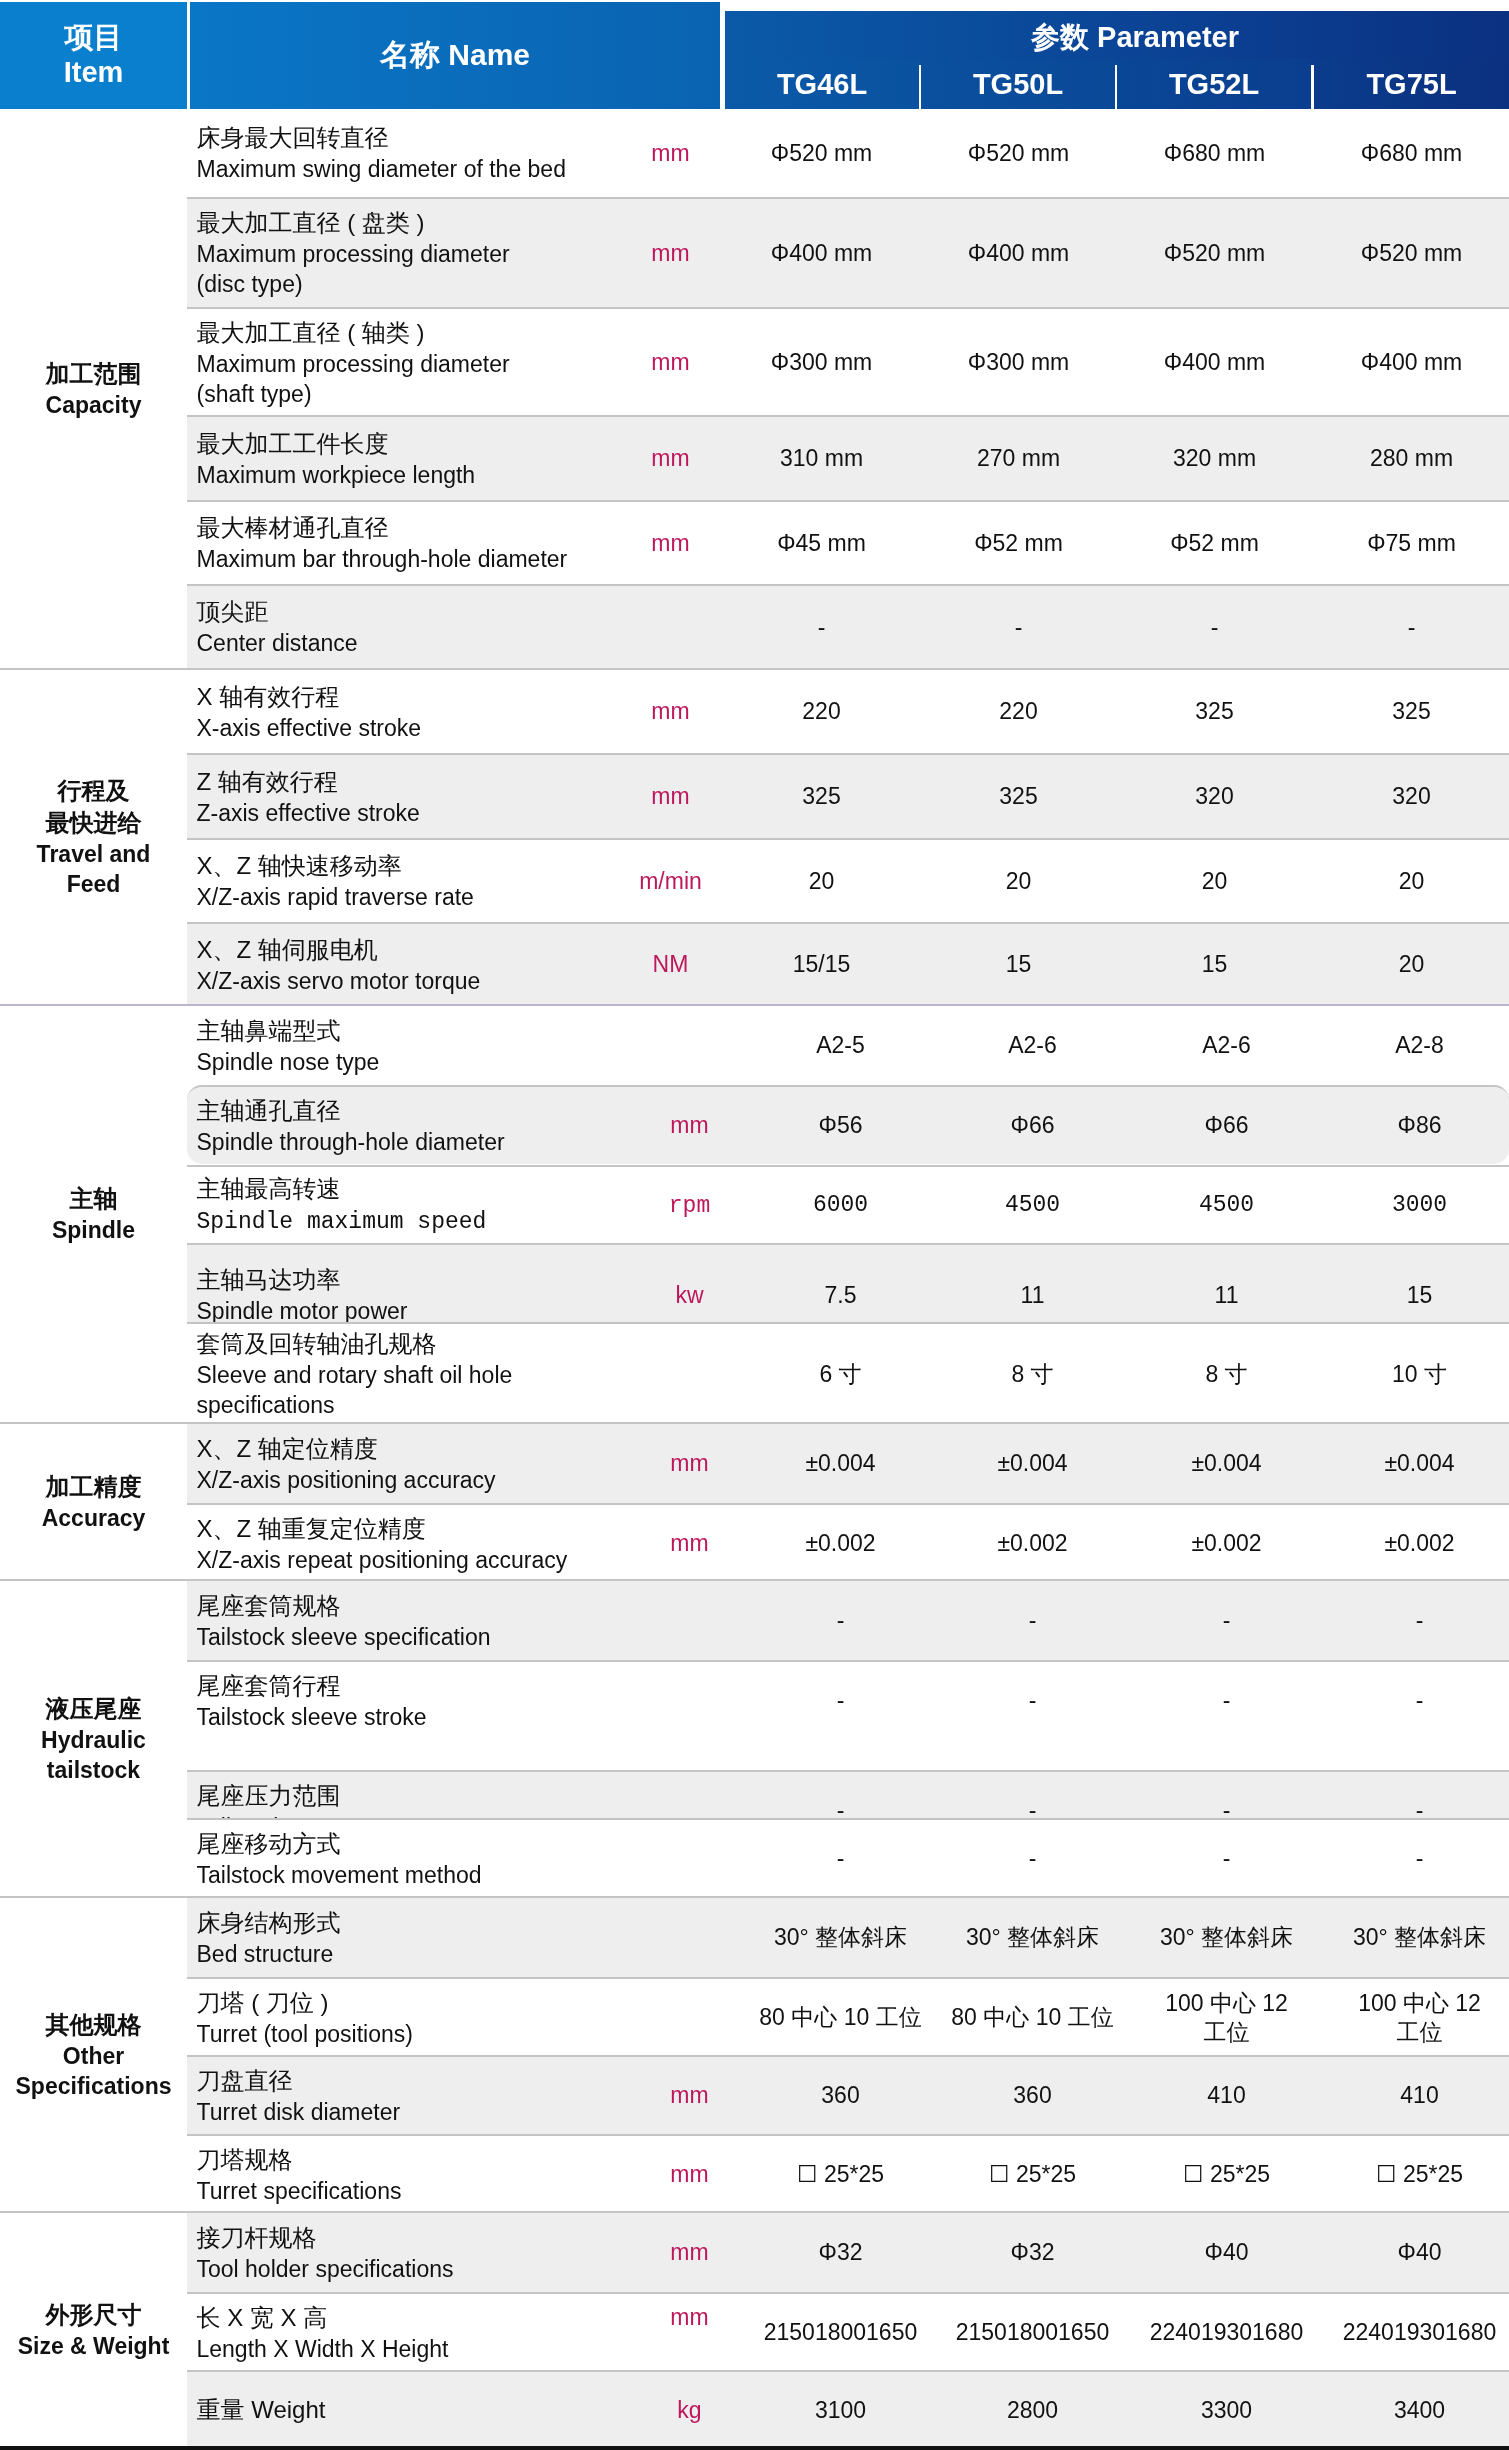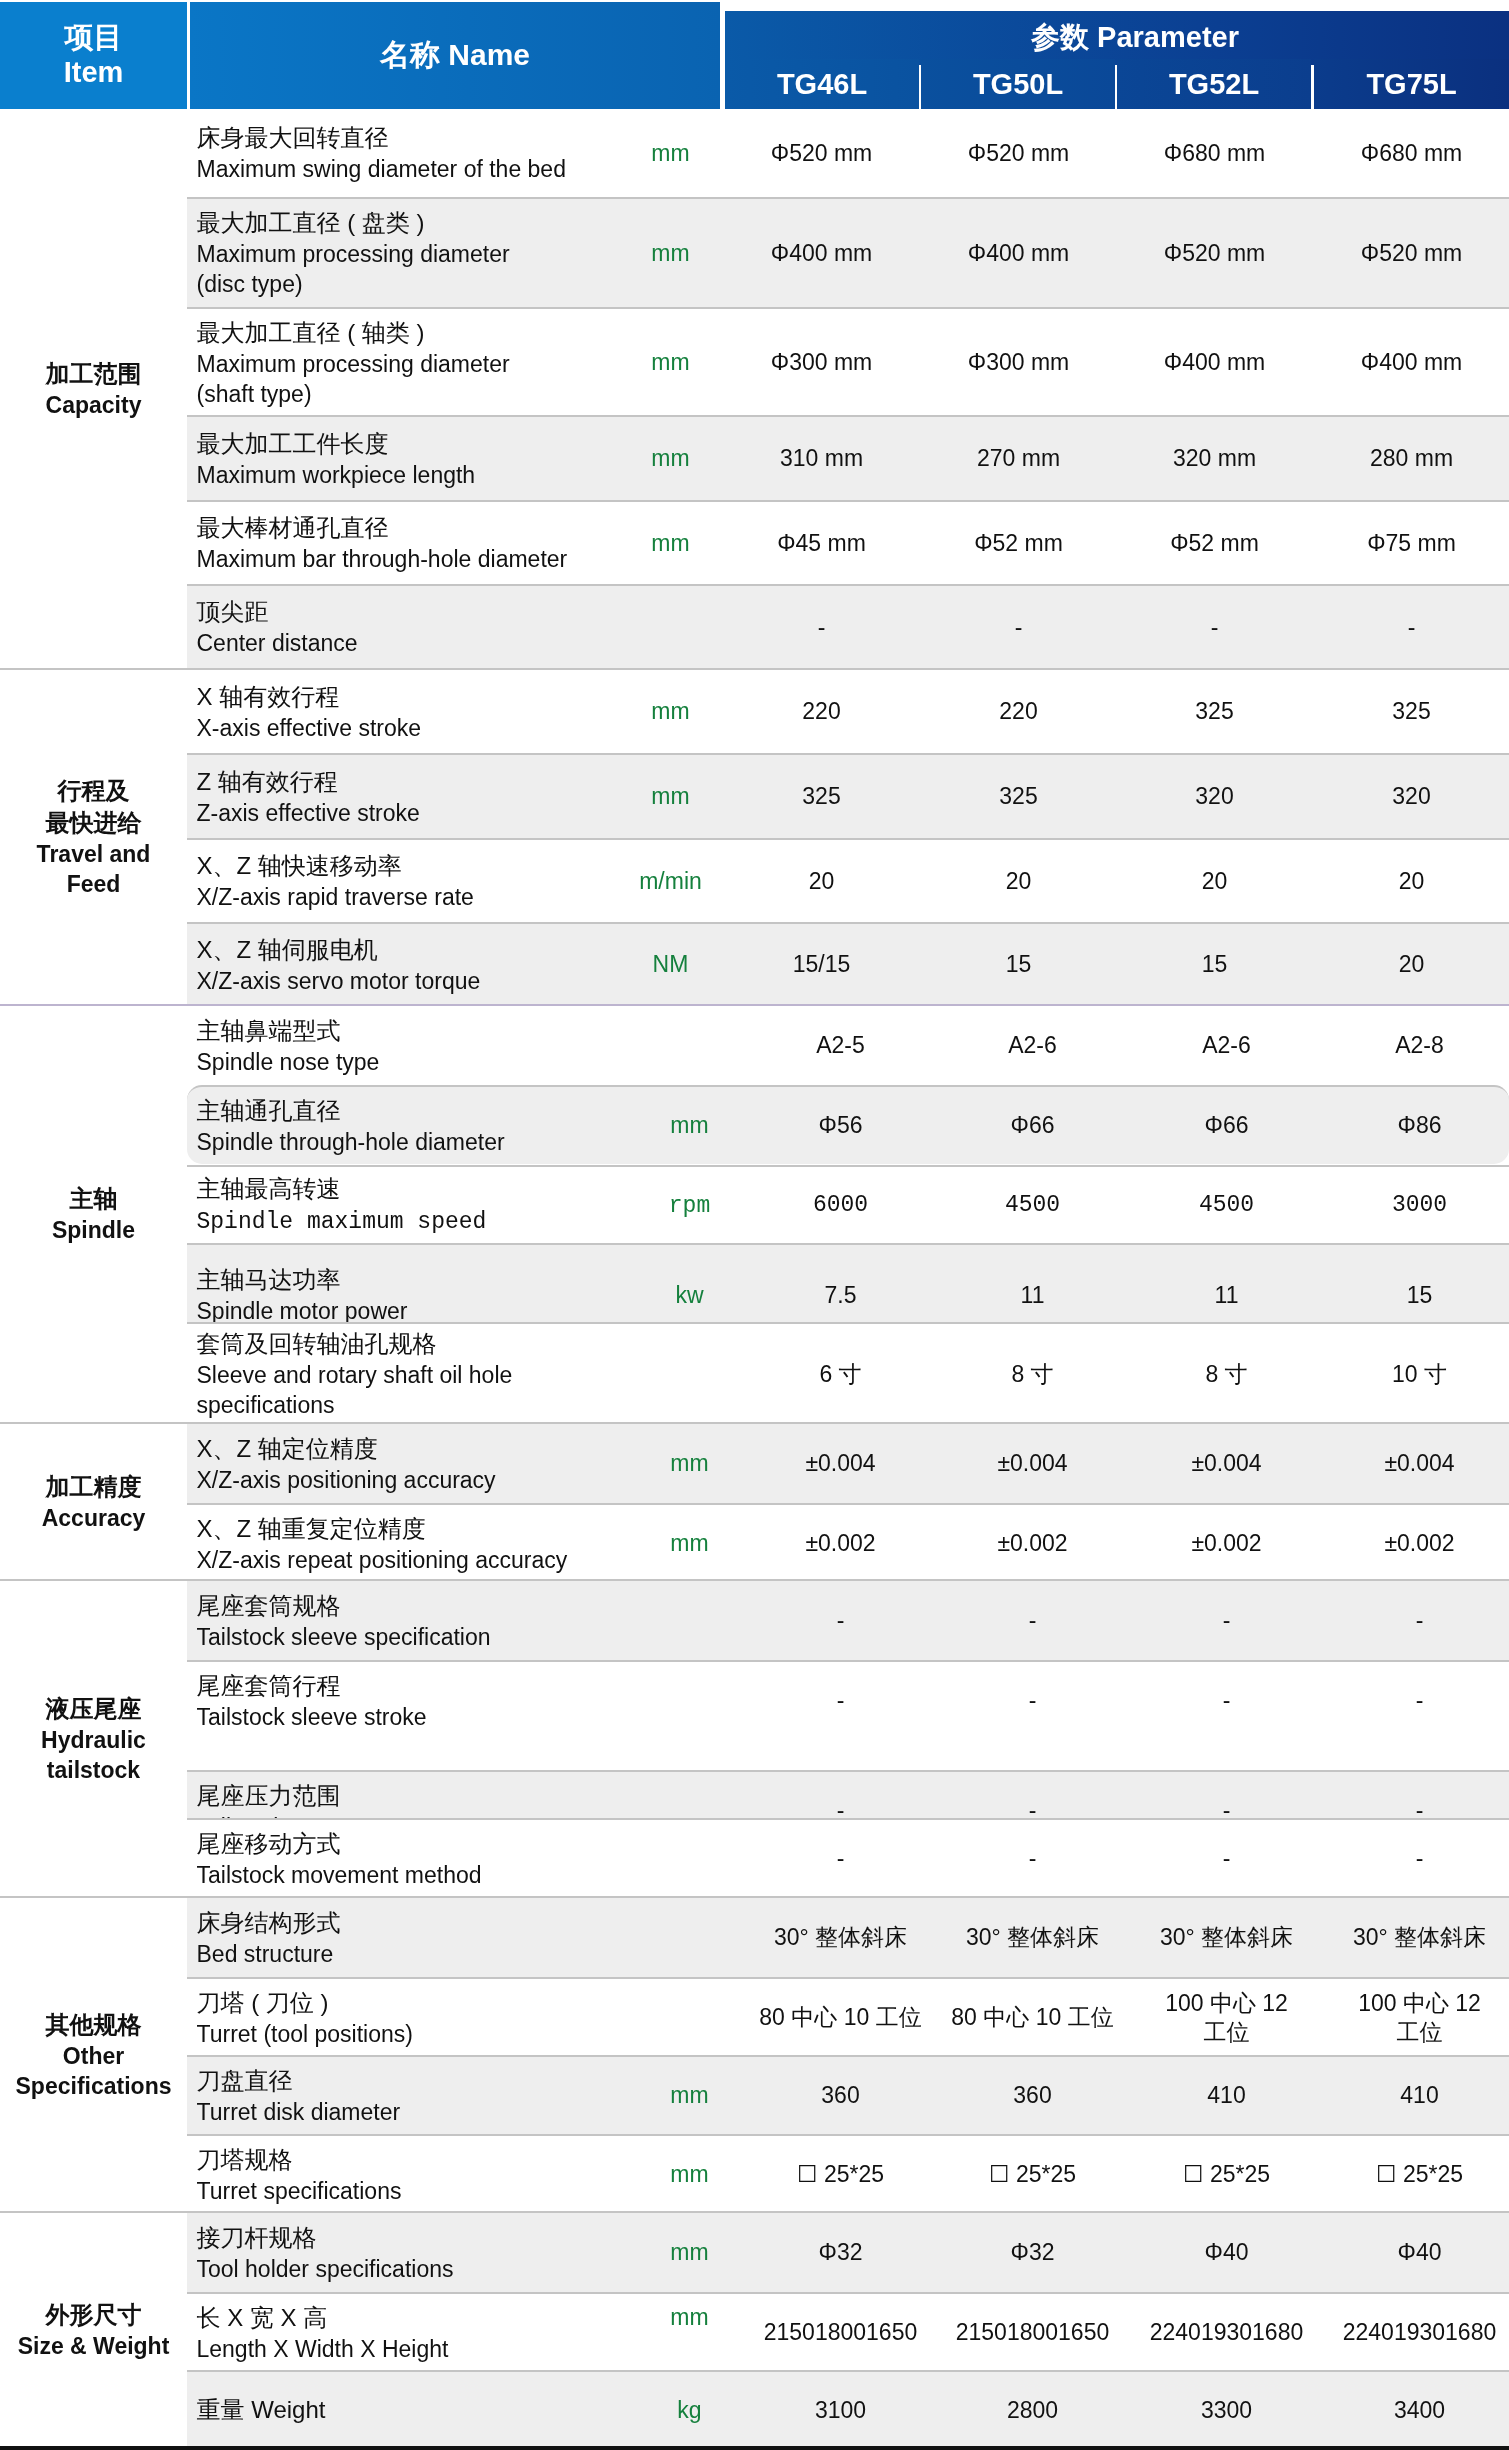--- a/index.html
+++ b/index.html
@@ -40,21 +40,21 @@
   .row.gray { background: #eeeeee; }
   .row.white { background: #ffffff; }
 
   .nm { position: absolute; left: 9.5px; top: 0; height: 100%; width: 444px;
         display: flex; flex-direction: column; justify-content: center; }
   .nm .cn { font-size: 24px; line-height: 32px; color: #111; }
   .nm .en { font-size: 23px; line-height: 30px; color: #111; }
 
   .unit { position: absolute; top: 0; height: 100%; width: 87px;
           display: flex; align-items: center; justify-content: center;
-          font-size: 23px; color: #15803d; }
+          font-size: 23px; color: #be185d; }
   .lay-a .unit { left: 440px; }
   .lay-b .unit { left: 459px; }
 
   .val { position: absolute; top: 0; height: 100%; width: 195px;
          display: flex; align-items: center; justify-content: center; text-align: center;
          font-size: 23px; line-height: 29px; color: #111; }
   .lay-a .v0 { left: 537px; } .lay-a .v1 { left: 734px; } .lay-a .v2 { left: 930px; } .lay-a .v3 { left: 1127px; }
   .lay-b .v0 { left: 556px; } .lay-b .v1 { left: 748px; } .lay-b .v2 { left: 942px; } .lay-b .v3 { left: 1135px; }
 
   .bottom-bar { position: absolute; left: 0; top: 2446px; width: 1510px; height: 4px; background: #111; }

